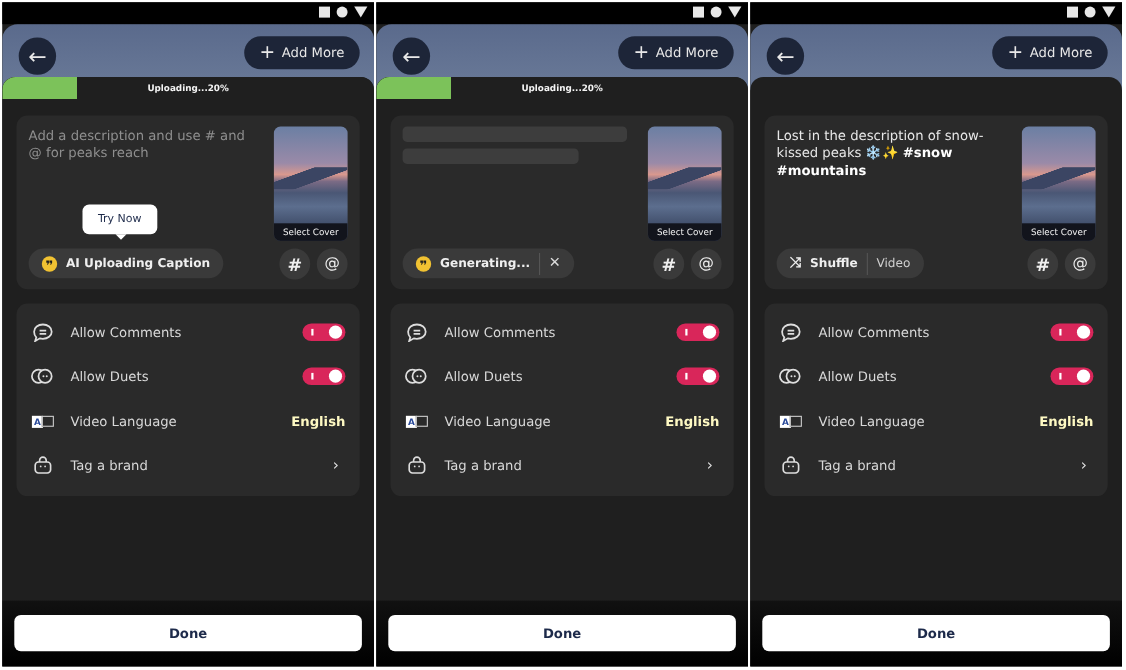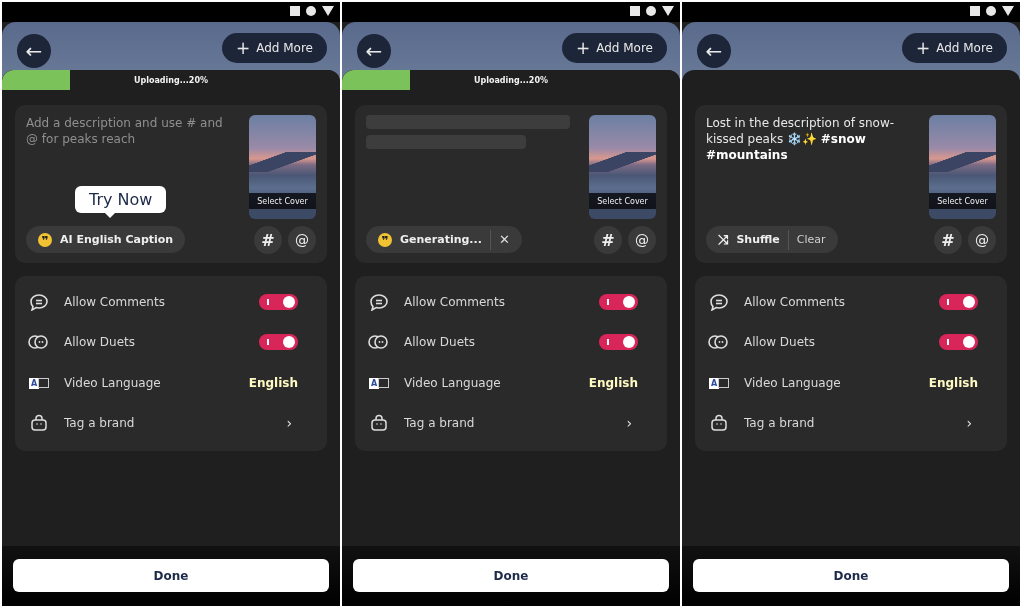--- a/index.html
+++ b/index.html
@@ -65,57 +65,57 @@
   .cover {
     position: absolute; right: 11px; top: 10px; width: 67px; height: 104px; border-radius: 6px; overflow: hidden;
     background: linear-gradient(180deg, #6b7fa3 0%, #9a8aa8 32%, #d9988e 42%, #7b6b85 48%, #4a5775 58%, #5c6e8e 70%, #3d4a66 88%);
     cursor: pointer;
   }
   .cover .mtn {
     position: absolute; left: 0; top: 37px; width: 100%; height: 20px;
     background: linear-gradient(160deg, transparent 30%, #3b4563 31%, #3b4563 60%, transparent 61%);
   }
   .cover-label {
-    position: absolute; left: 0; right: 0; bottom: 10px; height: 16px; background: rgba(10,10,15,0.85);
+    position: absolute; left: 0; right: 0; bottom: 0; height: 16px; background: rgba(10,10,15,0.85);
     color: #f0f0f0; font-size: 8px; display: flex; align-items: center; justify-content: center; text-align: center;
   }
 
   .pill {
     position: absolute; left: 11px; top: 121px; height: 27px; border-radius: 14px; background: #3a3a3a;
     display: flex; align-items: center; padding: 0 12px; color: #efefef; font-size: 11px; font-weight: bold; gap: 8px;
     cursor: pointer;
   }
   .quote-icon {
     width: 14px; height: 14px; border-radius: 50%; background: #f1c232; color: #1f1f1f;
     font-size: 12px; line-height: 16px; text-align: center; font-weight: bold;
   }
   .pill .divider { width: 1px; height: 20px; background: #555; }
   .pill .close { font-size: 13px; font-weight: normal; color: #ddd; }
   .pill .clear { font-weight: normal; color: #cfcfcf; font-size: 11px; }
   .shuffle-icon { font-size: 13px; }
 
   .tooltip {
     position: absolute; left: 60px; top: 81px; height: 27px; padding: 0 14px; background: #fff; border-radius: 6px;
-    color: #1d2a4a; font-size: 16px; display: flex; align-items: center;
+    color: #1d2a4a; font-size: 10px; display: flex; align-items: center;
   }
   .tooltip::after {
     content: ""; position: absolute; left: 30px; bottom: -5px; width: 0; height: 0;
     border-left: 5px solid transparent; border-right: 5px solid transparent; border-top: 5px solid #fff;
   }
 
   .round-btn {
     position: absolute; top: 121px; width: 28px; height: 28px; border-radius: 50%; background: #3a3a3a;
     color: #efefef; display: flex; align-items: center; justify-content: center; cursor: pointer;
   }
   .hash-btn { right: 45px; font-size: 16px; font-weight: bold; }
   .at-btn { right: 11px; font-size: 14px; }
 
   .settings-card { top: 206px; height: 175px; }
   .row {
-    position: absolute; left: 0; right: 16px; height: 40px; display: flex; align-items: center; padding: 0 13px;
+    position: absolute; left: 0; right: 0; height: 40px; display: flex; align-items: center; padding: 0 13px;
     color: #d9d9d9; font-size: 12px; cursor: pointer; justify-content: center;
   }
   .row .ico { width: 22px; margin-right: 14px; display: flex; align-items: center; justify-content: center; }
   .row .lbl { flex: 1; }
   .row .val { font-weight: bold; color: #fef9c3; font-size: 12px; }
   .row .chev { color: #e0e0e0; font-size: 14px; margin-right: 6px; }
 
   .toggle {
     width: 39px; height: 16px; border-radius: 8px; background: #d9265a; position: relative;
   }
@@ -161,21 +161,21 @@
     </div>
     <div class="card desc-card">
       <div class="desc-text">Add a description and use # and @ for peaks reach</div>
       <div class="cover">
           <div class="mtn"></div>
           <div class="cover-label">Select Cover</div>
         </div>
       <div class="tooltip">Try Now</div>
       <div class="pill">
           <span class="quote-icon">❞</span>
-          <span>AI English Caption</span>
+          <span>AI Uploading Caption</span>
         </div>
       <div class="round-btn hash-btn">
           <span>#</span>
         </div>
       <div class="round-btn at-btn">
           <span>@</span>
         </div>
     </div>
     <div class="card settings-card">
       <div class="row" style="top:6px">
@@ -354,21 +354,21 @@
     <div class="card desc-card">
       <div class="desc-text filled"><span>Lost in the description of snow-kissed peaks ❄️✨</span> <span class="tag">#snow #mountains</span></div>
       <div class="cover">
           <div class="mtn"></div>
           <div class="cover-label">Select Cover</div>
         </div>
       <div class="pill">
           <span class="shuffle-icon">⤨</span>
           <span>Shuffle</span>
           <span class="divider"></span>
-          <span class="clear">Clear</span>
+          <span class="clear">Video</span>
         </div>
       <div class="round-btn hash-btn">
           <span>#</span>
         </div>
       <div class="round-btn at-btn">
           <span>@</span>
         </div>
     </div>
     <div class="card settings-card">
       <div class="row" style="top:6px">

